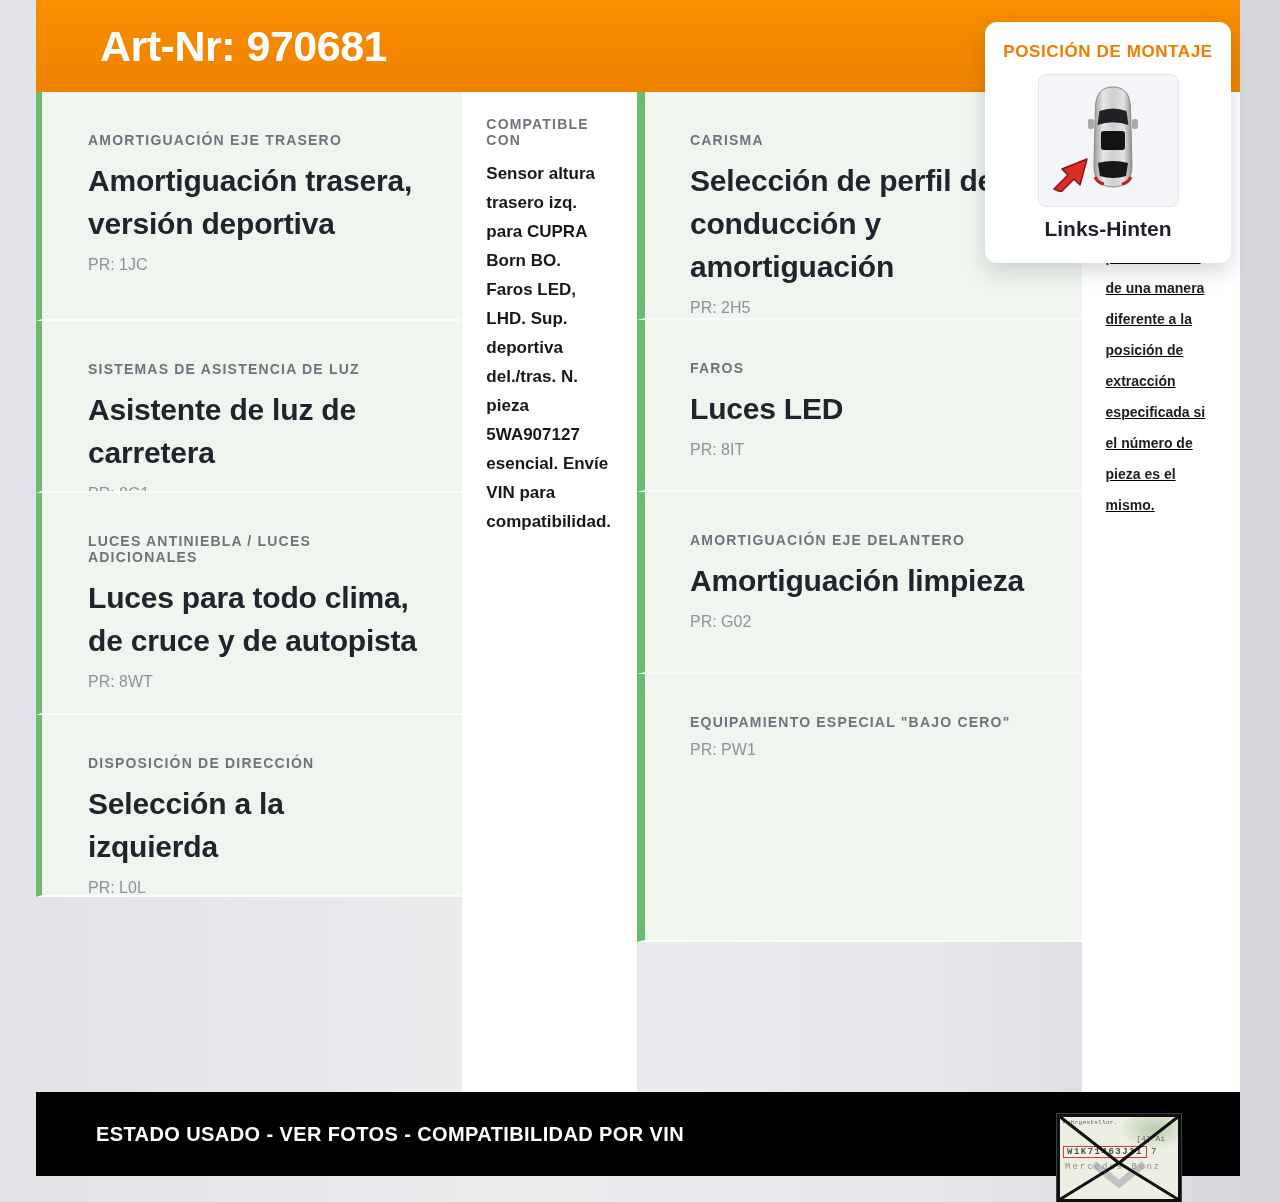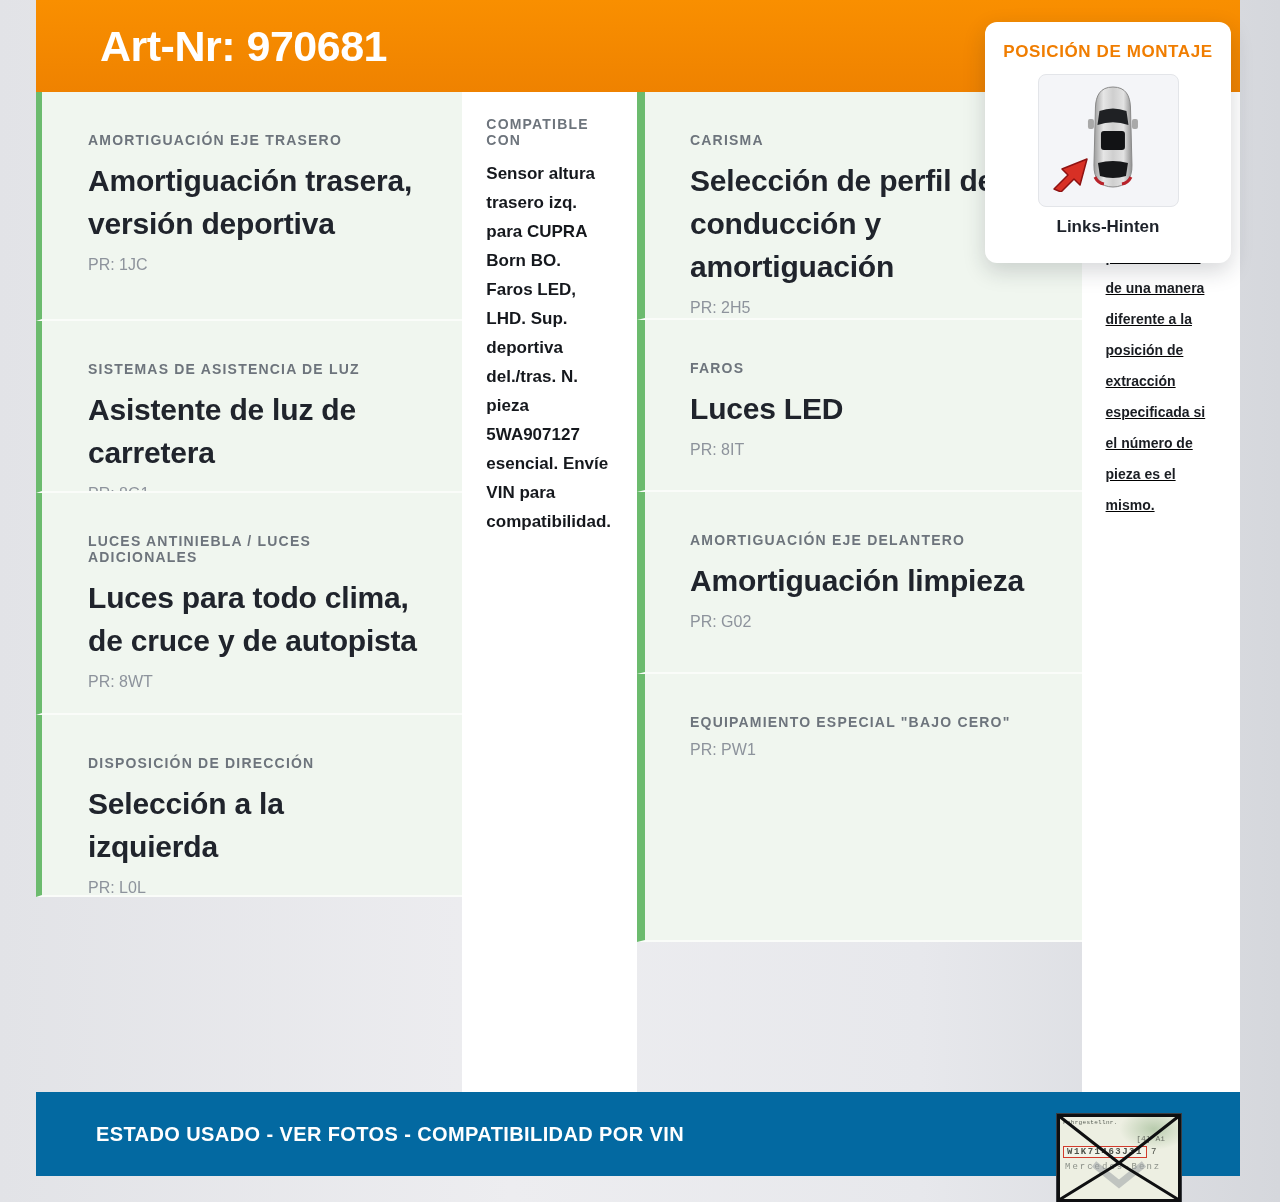--- a/index.html
+++ b/index.html
@@ -58,39 +58,39 @@
   .desc-card   { padding:30px 24px 0 24px;text-decoration:underline; }
   .bottom-label {
     color:#6d747c; font-size:14px; font-weight:bold;
     letter-spacing:1.2px; text-transform:uppercase; margin-bottom:11px;
   }
   .compat-text { color:#15181d; font-size:17px; font-weight:bold; line-height:29px; }
   .desc-text   { color:#1a1d22; font-size:14px; font-weight:600; line-height:31px; max-width:535px; }
 
   
   .footer {
-    height:84px; background:#0369a1; display:flex; align-items:center; padding-left:60px;
+    height:84px; background:#000000; display:flex; align-items:center; padding-left:60px;
   }
   .footer-text { color:#fff; font-size:20px; font-weight:bold; letter-spacing:0.4px; }
 
   
   .mount-card {
     position:absolute; left:949px; top:22px; width:246px; height:241px;
     background:#fff; border-radius:12px; box-shadow:0 8px 22px rgba(30,35,45,.18);
     text-align:center; padding-top:20px; z-index:5;
   }
   .mount-title { color:#f07d00; font-size:17px; font-weight:bold; letter-spacing:0.6px; }
   .mount-imgbox {
     width:141px; height:133px; margin:12px auto 10px auto;
     background:#f4f5f8; border:1px solid #e3e5e9; border-radius:8px;
     position:relative;
   }
   .mount-imgbox svg.car { position:absolute; left:50%; top:10px; transform:translateX(-42%); }
   .mount-imgbox svg.arrow { position:absolute; left:12px; bottom:14px; }
-  .mount-label { color:#1d222a; font-size:17px; font-weight:bold; }
+  .mount-label { color:#1d222a; font-size:21px; font-weight:bold; }
 
   
   .vin-doc {
     position:absolute; left:1057px; top:1114px; width:124px; height:88px;
     background:#edefe2; z-index:6; box-shadow:0 0 0 1px #3a3d42;
     overflow:hidden; font-family:"Liberation Mono","DejaVu Sans Mono",monospace;
   }
   .vin-doc .blob {
     position:absolute; right:-8px; top:-6px; width:70px; height:42px;
     background:radial-gradient(ellipse at center,#b9ccae 0%,rgba(185,204,174,0) 70%);

